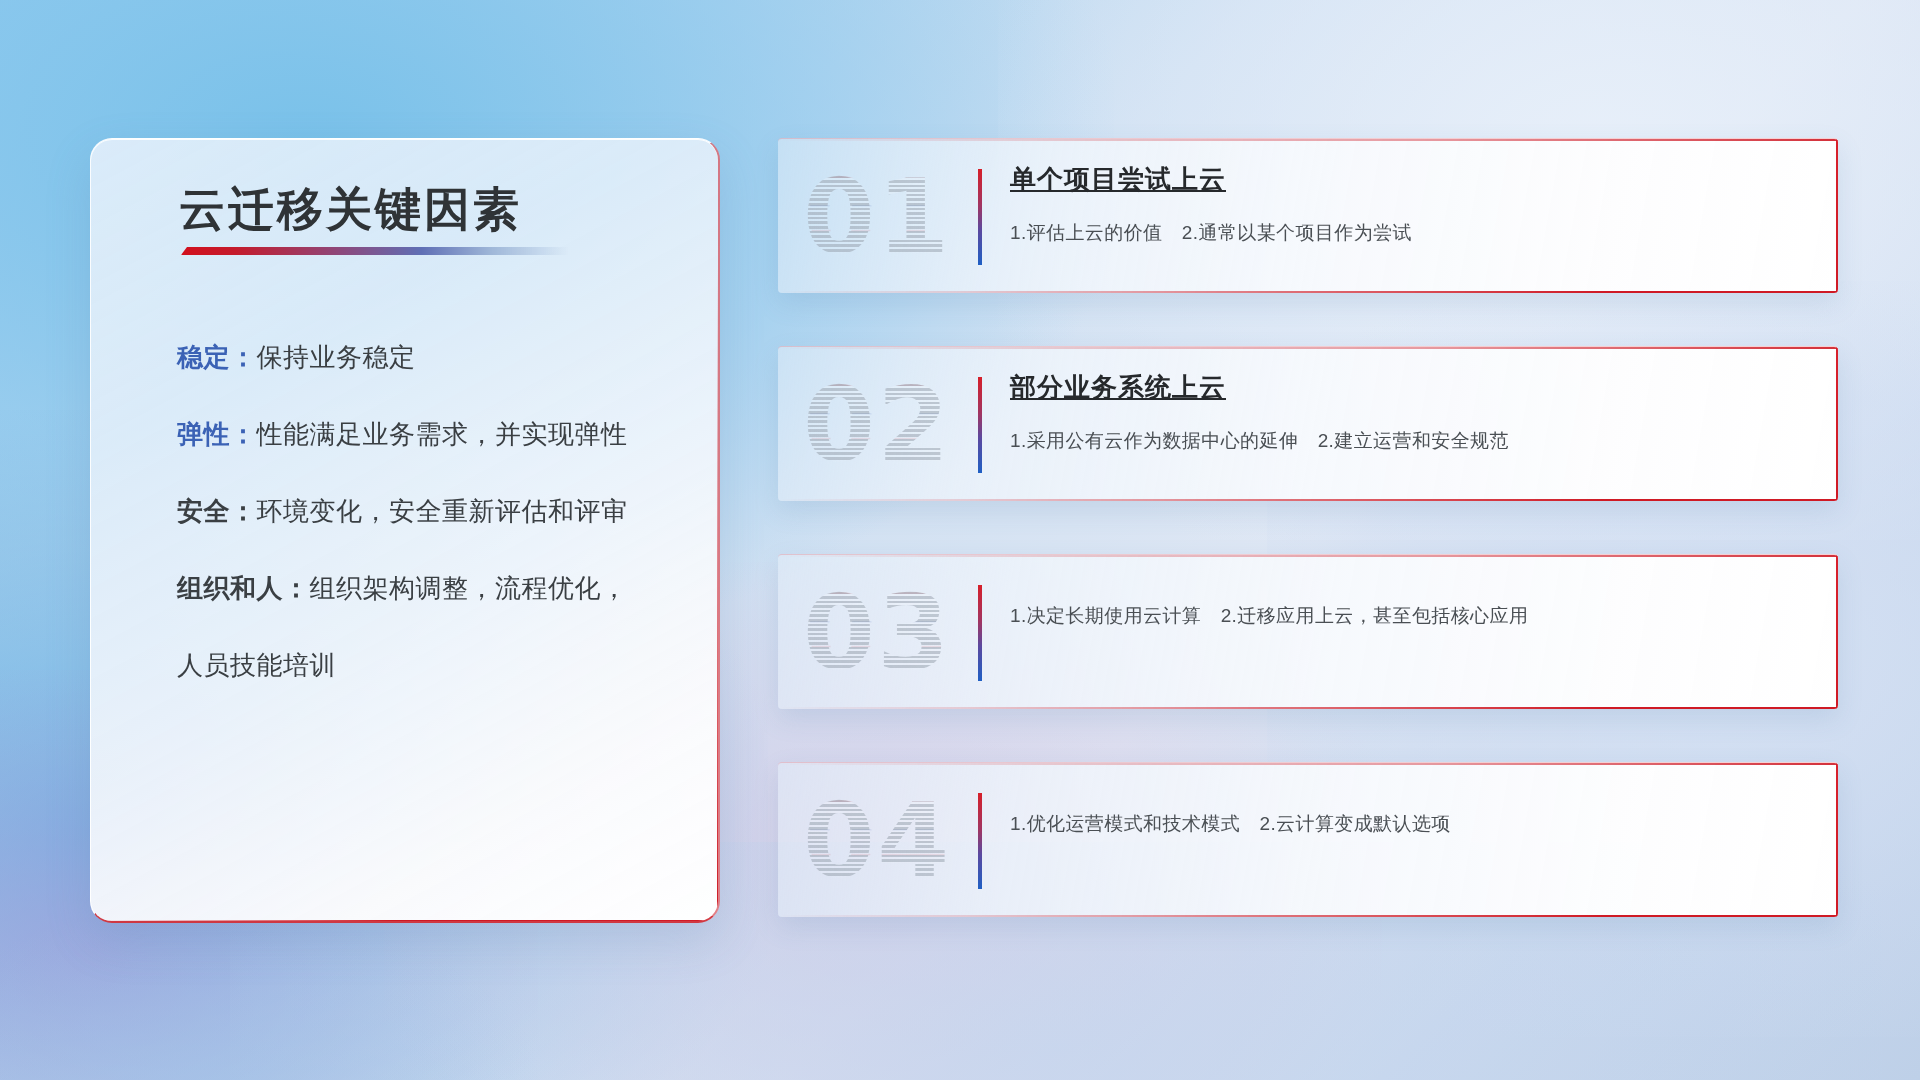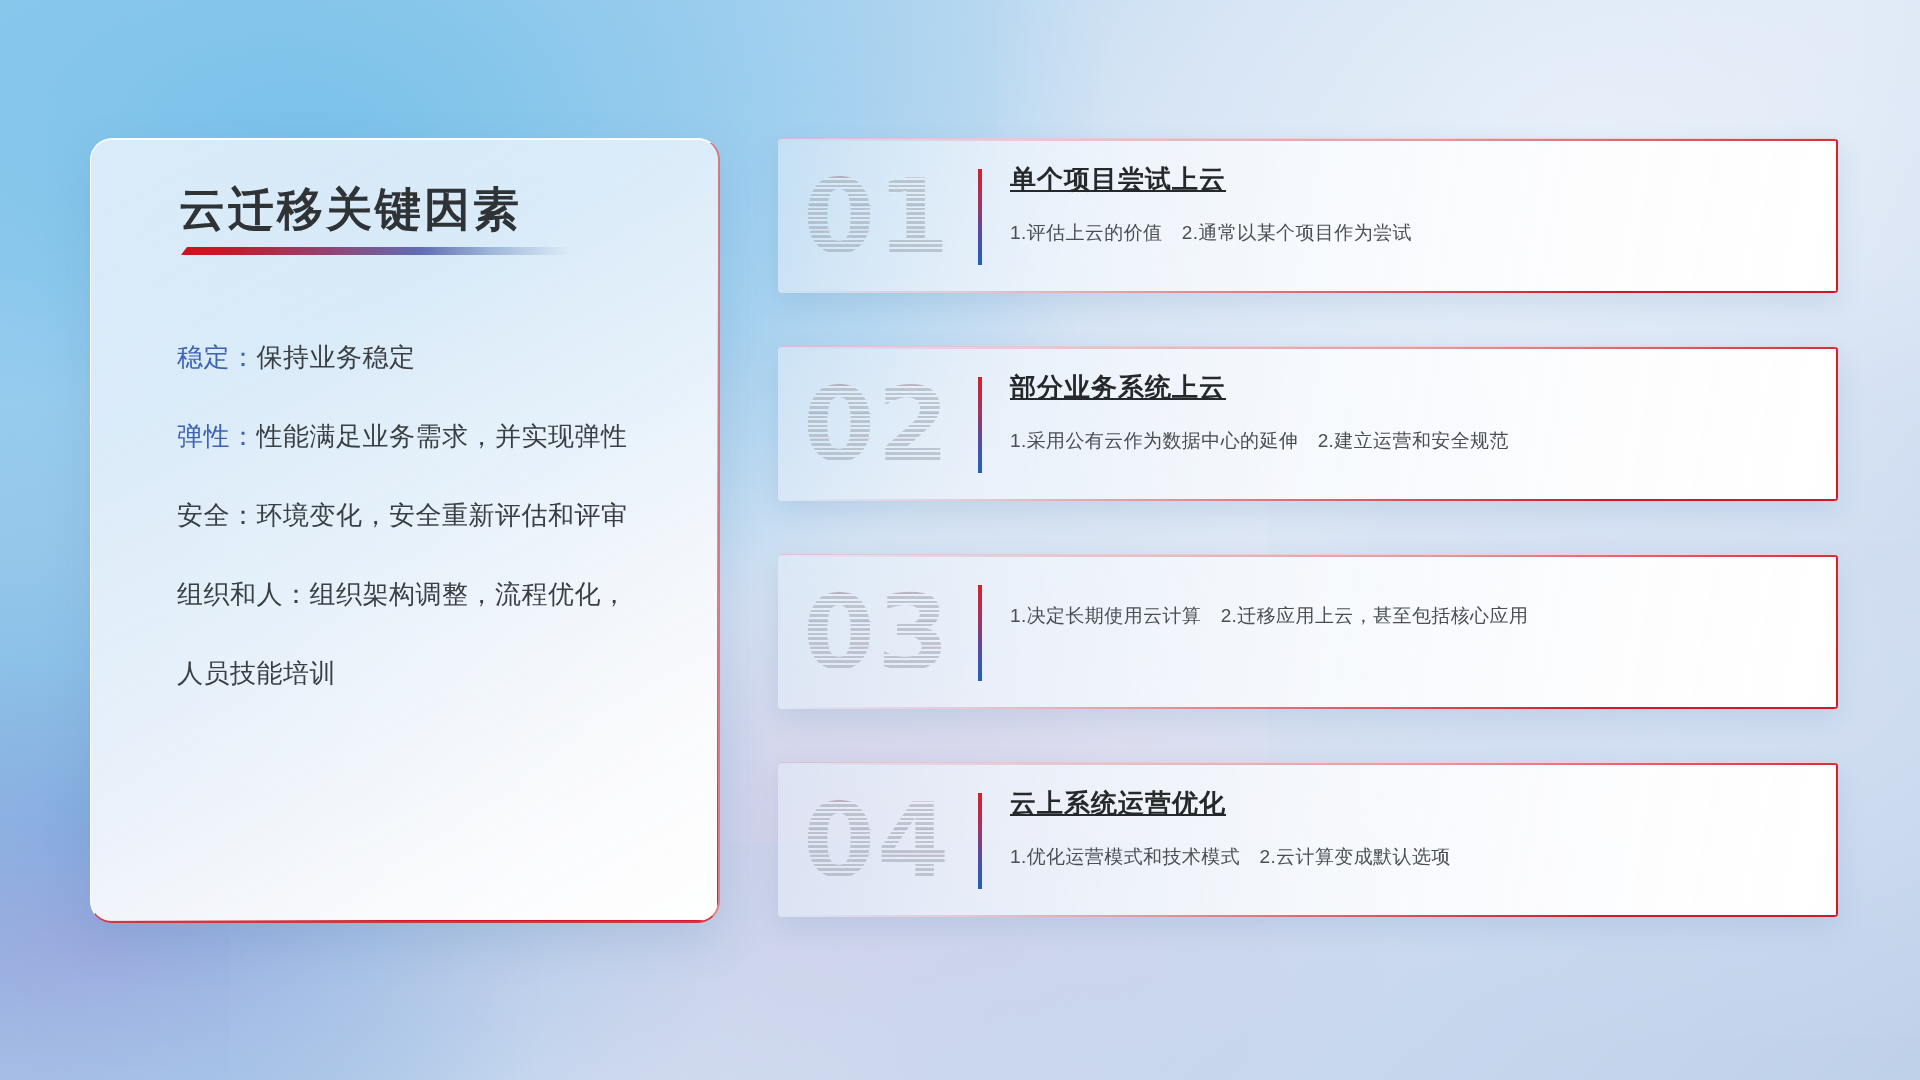--- a/index.html
+++ b/index.html
@@ -71,23 +71,23 @@
     background:linear-gradient(90deg,#d2101d 0%, #c41b2c 14%, #8b4a7e 42%, #5f6fb5 62%, #9fb7d8 80%, rgba(190,210,232,0) 100%);
     border-radius:1px;
     clip-path:polygon(6px 0, 100% 0, 100% 100%, 0 100%);
   }
 
   #factor-list { position:absolute; left:86px; top:205px; right:24px; }
   .factor-row {
     font-size:26px; line-height:1.0; margin-bottom:51px;
     color:#3a3f43; white-space:nowrap; letter-spacing:.5px;
   }
-  .factor-row .k { font-weight:400; }
+  .factor-row .k { font-weight:700; }
   .factor-row.accent .k { color:#3b62b5; }
-  .factor-row .v { color:#3a3f43;font-family:Liberation Mono, monospace; }
+  .factor-row .v { color:#3a3f43; }
   .factor-row.cont { margin-bottom:1px; }
 
   
   #cards { position:absolute; left:778px; top:138px; width:1060px; }
   .card {
     position:relative; height:155px; margin-bottom:53px;
     border-radius:4px;
     background:linear-gradient(100deg, rgba(228,238,249,.55) 0%, rgba(238,244,251,.82) 22%,
                rgba(248,250,253,.94) 52%, rgba(253,253,254,.985) 78%, #ffffff 100%);
     border-top:1px solid rgba(228,120,128,.35);
@@ -228,19 +228,18 @@
         <div class="card-sub">1.决定长期使用云计算　2.迁移应用上云，甚至包括核心应用</div>
       </div>
     </article>
 
     <article class="card">
       <div class="card-top-fade"></div>
       <div class="card-num">04</div>
       <div class="card-num-tint" style="font: 800 104px / 124px &quot;DejaVu Sans&quot;, &quot;Liberation Sans&quot;, sans-serif; text-align: center; background-clip: text; color: transparent;">04</div>
       <div class="card-bar"></div>
       <div class="card-body">
-        <div class="card-title">云上系统运营优化</div>
         <div class="card-sub">1.优化运营模式和技术模式　2.云计算变成默认选项</div>
       </div>
     </article>
 
   </section>
 </div>
 
 </body></html>

